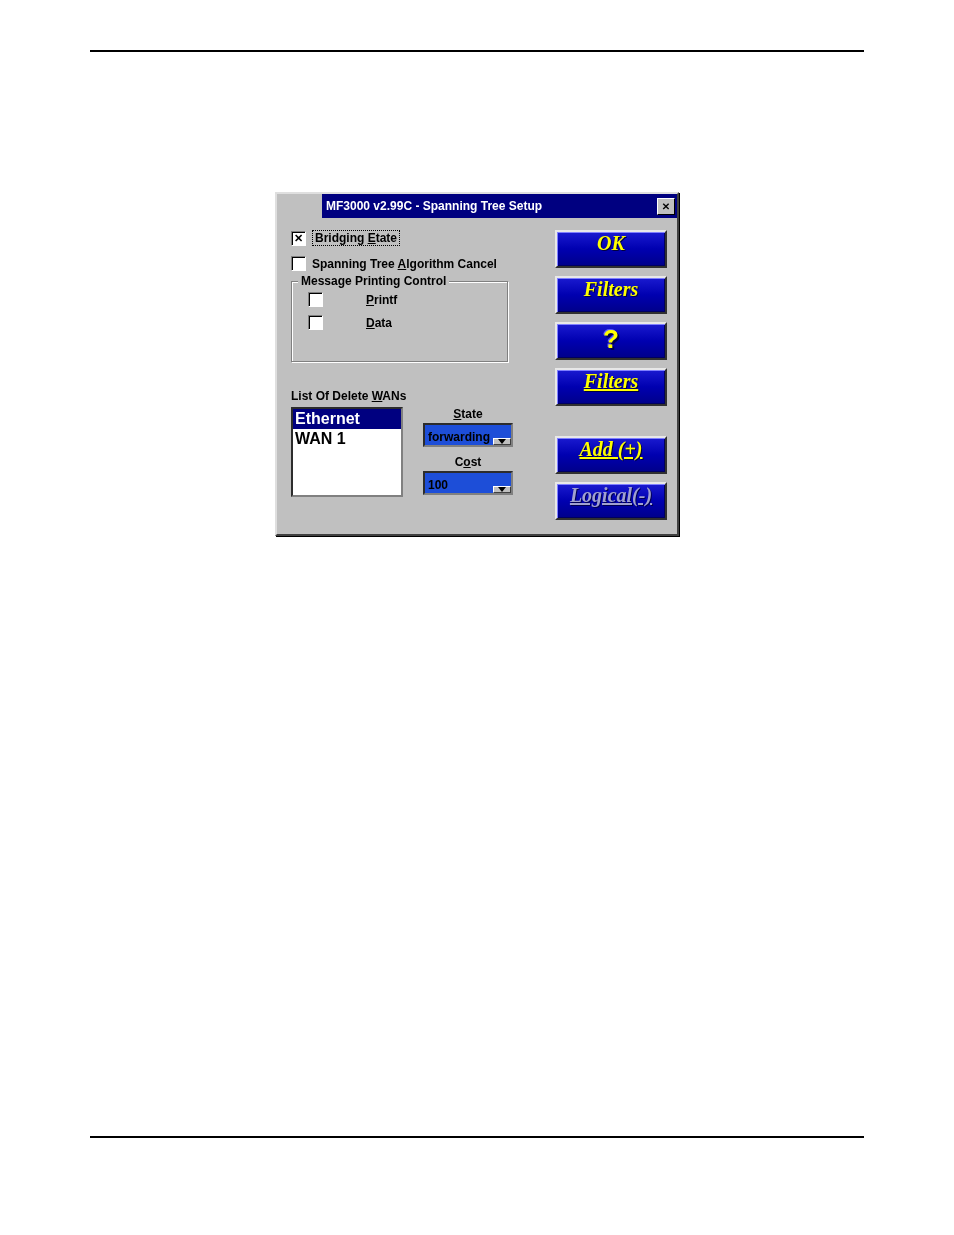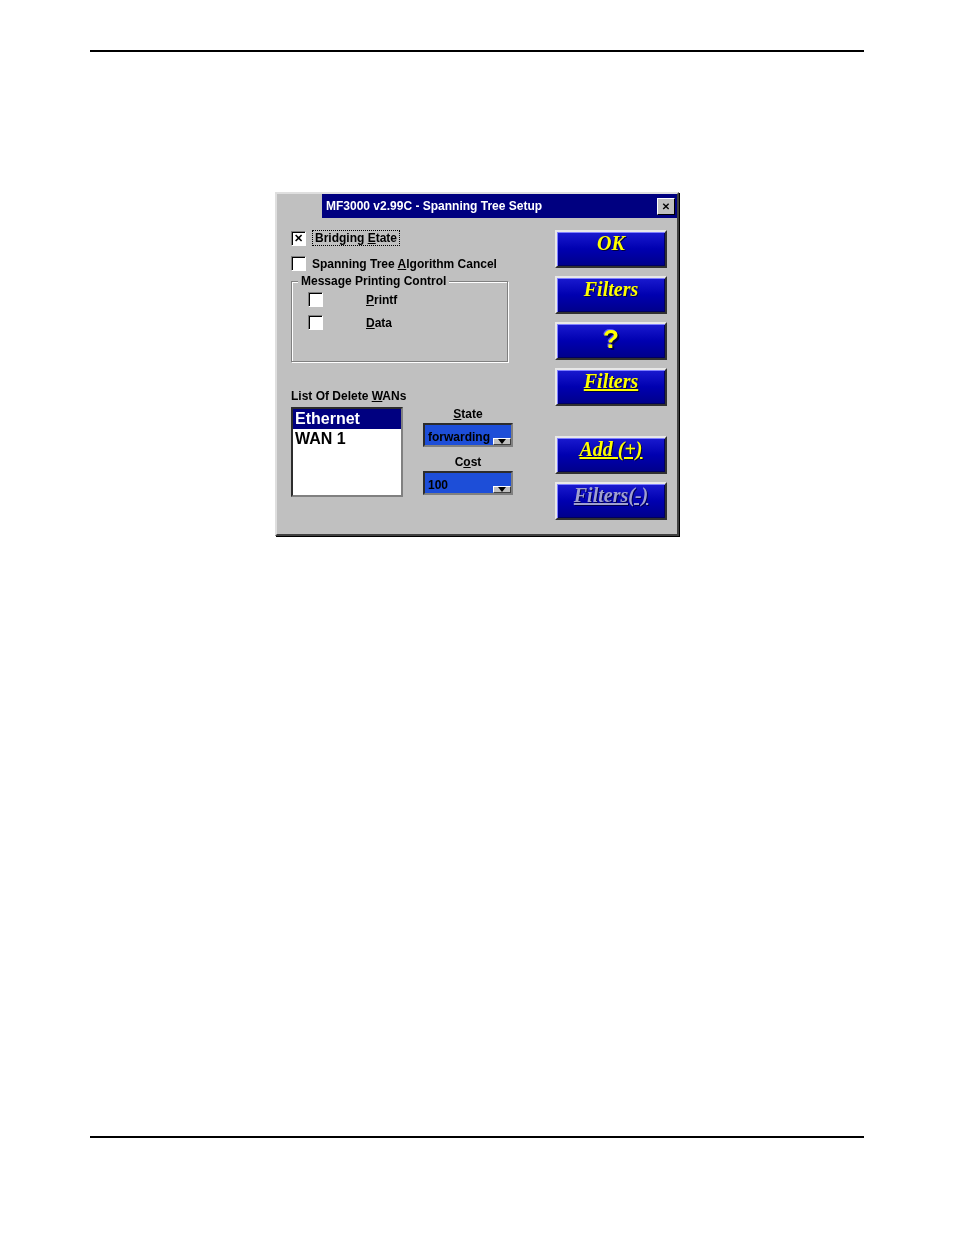--- a/index.html
+++ b/index.html
@@ -334,21 +334,21 @@
           <div class="big-btn">
             <span class="help-q">?</span>
           </div>
           <div class="big-btn uline-btn">
             <span>Filters</span>
           </div>
           <div class="big-btn uline-btn small-gap">
             <span>Add (+)</span>
           </div>
           <div class="big-btn uline-btn grayish">
-            <span>Filters(-)</span>
+            <span>Logical(-)</span>
           </div>
         </div>
       </div>
 
     </div>
   </div>
 
   <hr class="hr-bottom">
 </div>
 

